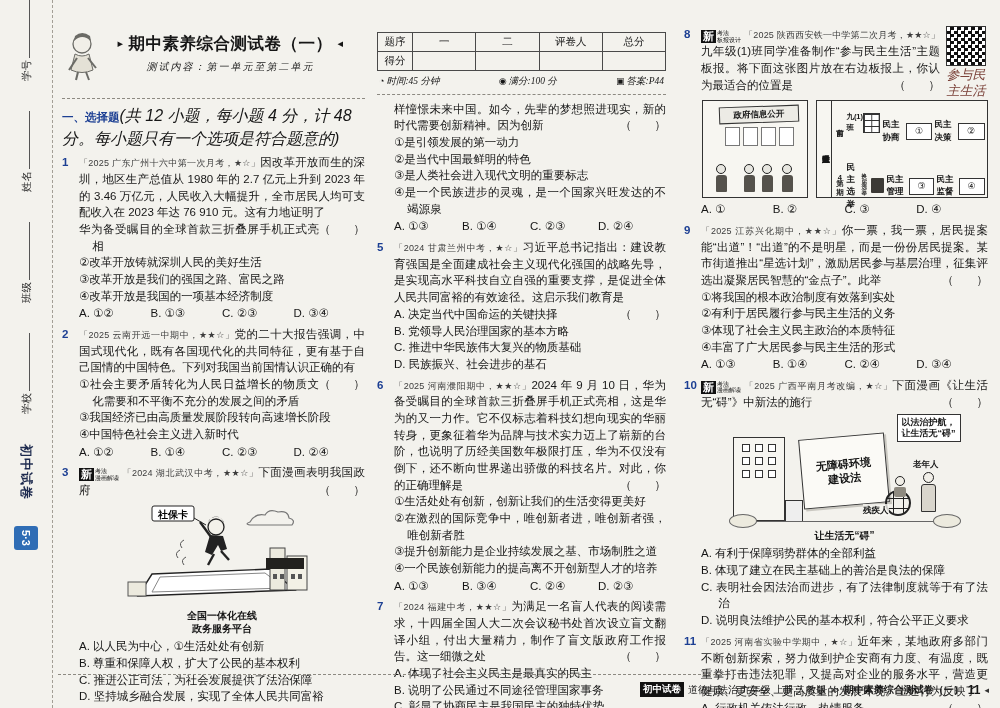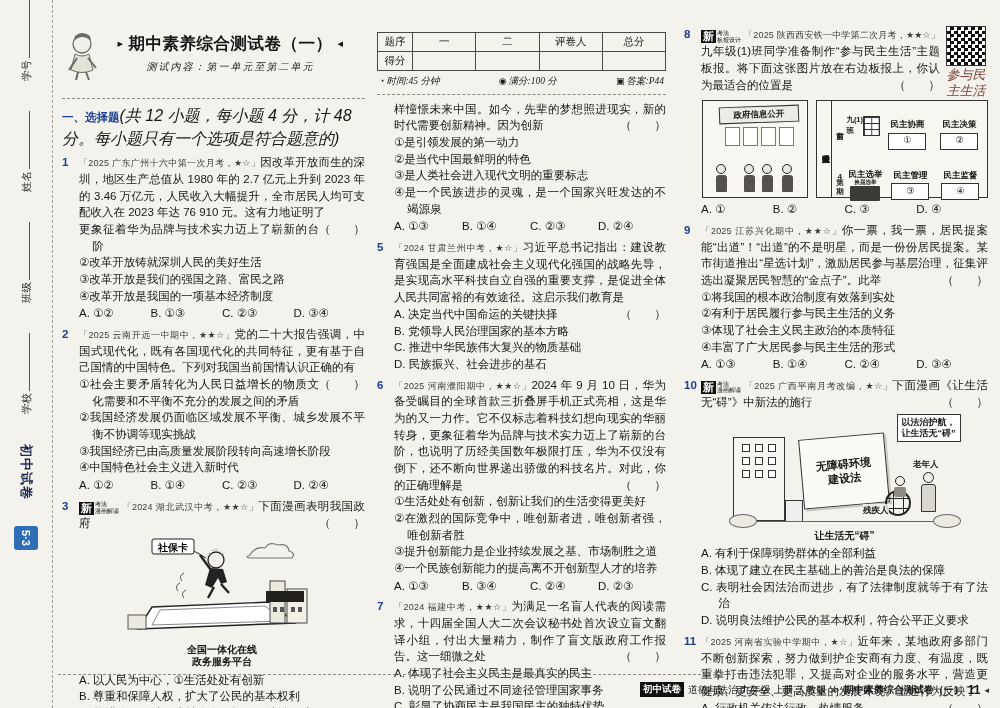--- a/index.html
+++ b/index.html
@@ -77,21 +77,21 @@
   .f8-strip{width:14px;border-right:1px solid #333;writing-mode:vertical-rl;text-orientation:upright;
     font-size:7.5px;font-weight:bold;text-align:center;letter-spacing:0;padding:1px 0;}
   .f8-main{flex:1;display:flex;flex-direction:column;}
   .f8-row{flex:1;display:flex;align-items:center;padding:1px 2px;gap:2px;}
   .f8-v{writing-mode:vertical-rl;text-orientation:upright;font-size:7.5px;font-weight:bold;}
   .f8-cls{display:flex;flex-direction:row;align-items:center;font-size:7.5px;font-weight:bold;width:34px;}
   .gridicon{margin-top:1px;width:22px;height:18px;
     background:linear-gradient(#333 1px,transparent 1px) 0 0/7.33px 6px,
                linear-gradient(90deg,#333 1px,transparent 1px) 0 0/7.33px 6px,#fff;
     border:1px solid #333;}
-  .f8-cell{flex:1;display:flex;flex-direction:column;align-items:center;font-size:8.5px;font-weight:bold;margin-top:16px;}
+  .f8-cell{flex:1;display:flex;flex-direction:row;align-items:center;font-size:8.5px;font-weight:bold;margin-top:16px;}
   .numbox{width:36px;height:15px;border:1px solid #333;background:#fff;display:flex;align-items:center;justify-content:center;
     font-size:9px;margin-top:2px;font-weight:normal;}
   .f8-pic{width:30px;height:15px;background:#3c3a36;margin-top:1px;border-radius:1px;}
   .f8-piccap{font-size:5.5px;font-weight:bold;line-height:1;}
   
   .fig10{width:236px;}
   .f10-canvas{position:relative;height:116px;}
   .f10-ground{position:absolute;left:4px;right:4px;bottom:8px;border-top:1px solid #666;}
   .f10-bldg{position:absolute;left:6px;bottom:9px;width:52px;height:84px;border:1.5px solid #333;background:#f6f5f0;
     display:grid;grid-template-columns:repeat(3,8px);grid-auto-rows:8px;gap:5px;padding:6px;box-sizing:border-box;align-content:start;justify-content:center;}
@@ -157,38 +157,37 @@
     <div class="h-sub">测试内容：第一单元至第二单元</div>
   </div>
   <div class="sec">
     <b>一、选择题</b><span class="note">(共 12 小题，每小题 4 分，计 48 分。每小题只有一个选项是符合题意的)</span>
   </div>
   <div>
       <div class="question">
         <span class="qnum">1</span>
         <div class="qbody">
           <div class="stem"><span class="tag">「2025 广东广州十六中第一次月考，★☆」</span><span>因改革开放而生的深圳，地区生产总值从 1980 年的 2.7 亿元上升到 2023 年的 3.46 万亿元，人民收入大幅提升，全市居民人均可支配收入在 2023 年达 76 910 元。这有力地证明了</span><span class="paren">（　　）</span></div>
-          <div class="item">更象征着华为品牌与技术实力迈上了崭新的台阶</div>
+          <div class="item">华为备受瞩目的全球首款三折叠屏手机正式亮相</div>
           <div class="item">②改革开放铸就深圳人民的美好生活</div>
           <div class="item">③改革开放是我们的强国之路、富民之路</div>
           <div class="item">④改革开放是我国的一项基本经济制度</div>
           <div class="choice-row">
             <span>A. ①②</span>
             <span>B. ①③</span>
             <span>C. ②③</span>
             <span>D. ③④</span>
           </div>
         </div>
       </div>
       <div class="question">
         <span class="qnum">2</span>
         <div class="qbody">
           <div class="stem"><span class="tag">「2025 云南开远一中期中，★★☆」</span><span>党的二十大报告强调，中国式现代化，既有各国现代化的共同特征，更有基于自己国情的中国特色。下列对我国当前国情认识正确的有</span><span class="paren">（　　）</span></div>
           <div class="item">①社会主要矛盾转化为人民日益增长的物质文化需要和不平衡不充分的发展之间的矛盾</div>
-          <div class="item">②我国经济发展仍面临区域发展不平衡、城乡发展不平衡不协调等现实挑战</div>
           <div class="item">③我国经济已由高质量发展阶段转向高速增长阶段</div>
           <div class="item">④中国特色社会主义进入新时代</div>
           <div class="choice-row">
             <span>A. ①②</span>
             <span>B. ①④</span>
             <span>C. ②③</span>
             <span>D. ②④</span>
           </div>
         </div>
       </div>

